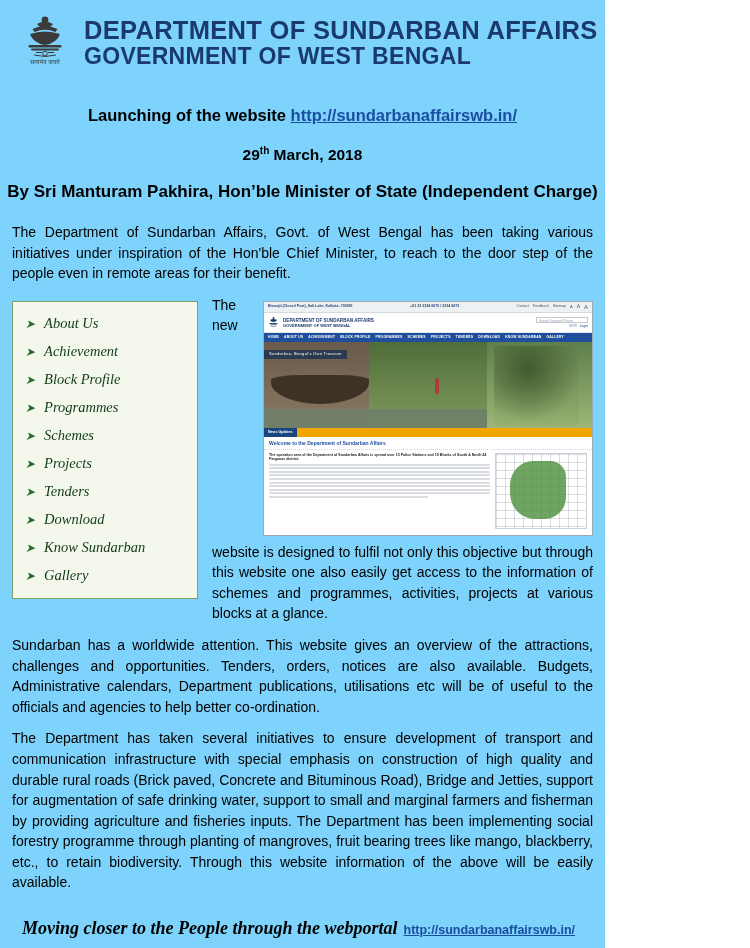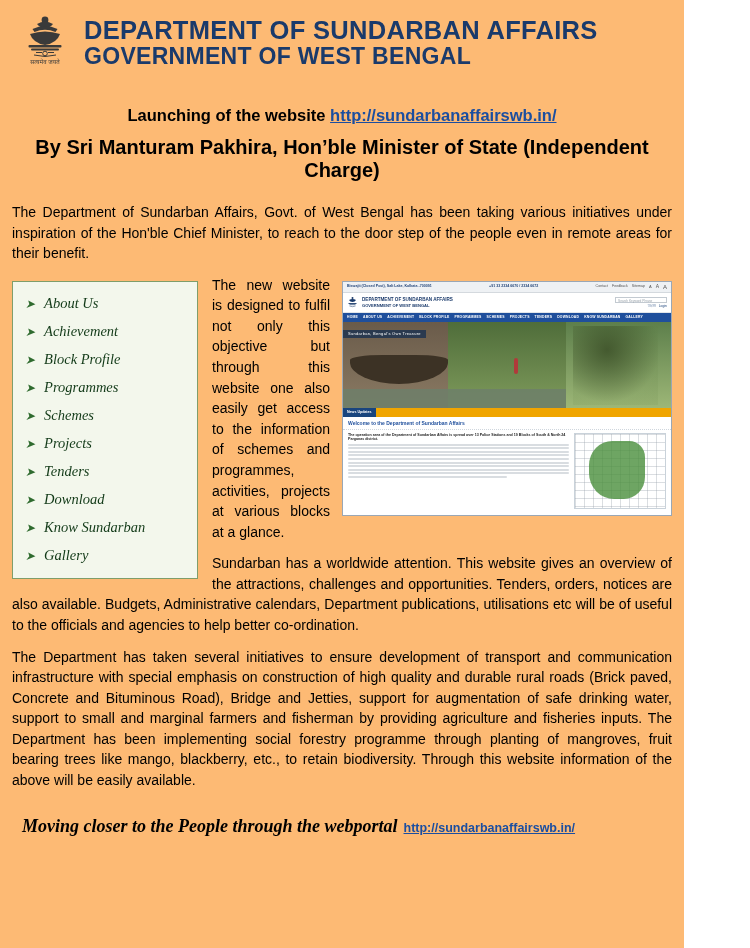--- a/index.html
+++ b/index.html
@@ -4,23 +4,23 @@
 <style>
   * { box-sizing: border-box; }
   html, body {
     margin: 0; padding: 0;
     width: 750px; height: 948px;
     background: #ffffff;
     font-family: "Liberation Sans", sans-serif;
   }
   .page {
     position: relative;
-    width: 684px;
+    width: 605px;
     height: 948px;
-    background: #fdba74;
+    background: #7dd3fc;
     overflow: hidden;
   }
 
   
   .header {
     display: flex;
     align-items: center;
     padding: 12px 0 6px 18px;
   }
   .emblem {
@@ -75,22 +75,22 @@
     text-decoration: underline;
   }
   .date-line {
     margin-top: 20px;
     font-size: 15.5px;
     font-weight: bold;
     color: #000;
   }
   .date-line sup { font-size: 10px; }
   .by-line {
-    margin-top: 11px;
-    font-size: 20px;
+    margin-top: 18px;
+    font-size: 17px;
     font-weight: bold;
     color: #000;
   }
 
   
   .body-wrap {
     padding: 0 12px;
     margin-top: 20px;
   }
   p.para {
@@ -362,20 +362,23 @@
     <div class="header-titles">
       <div class="line1">DEPARTMENT OF SUNDARBAN AFFAIRS</div>
       <div class="line2">GOVERNMENT OF WEST BENGAL</div>
     </div>
   </div>
 
 
   <div class="title-block">
     <div class="launch-line">
       <span>Launching of the website </span><a href="#">http://sundarbanaffairswb.in/</a>
+    </div>
+    <div class="date-line">
+      <span>29</span><sup>th</sup><span> March, 2018</span>
     </div>
     <div class="by-line">By Sri Manturam Pakhira, Hon’ble  Minister of State (Independent Charge)</div>
   </div>
 
   <div class="body-wrap">
 
     <p class="para">The Department of Sundarban Affairs, Govt. of West Bengal has been taking various initiatives under inspiration of the Hon'ble Chief Minister, to reach to the door step of the people even in remote areas for their benefit.</p>
 
     <div class="menu-box">
       <div class="menu-item">

